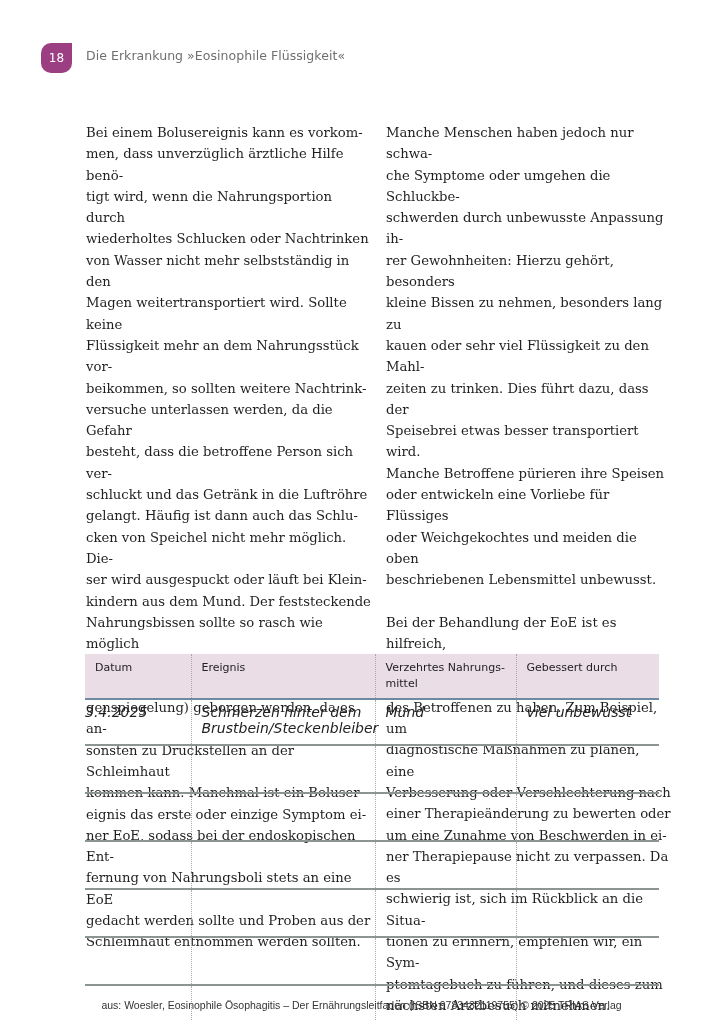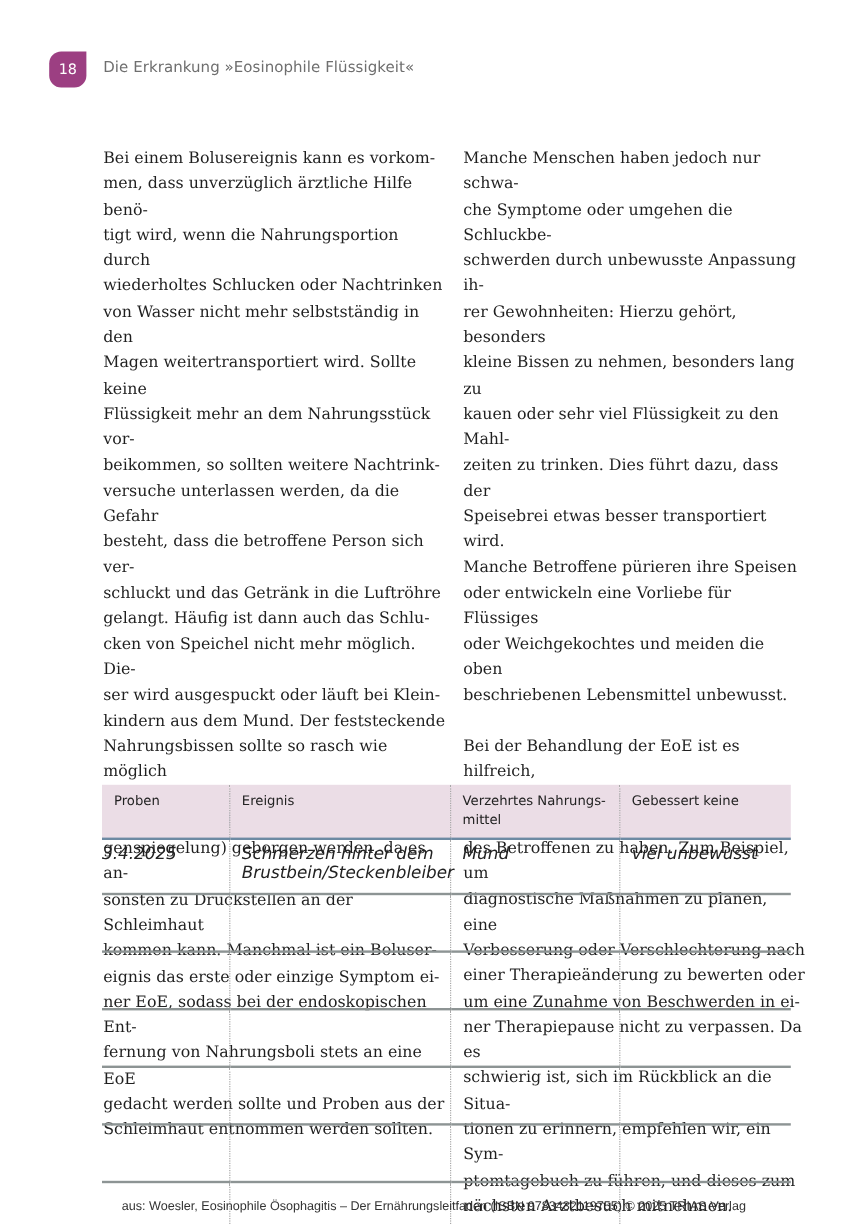--- a/index.html
+++ b/index.html
@@ -122,25 +122,25 @@
 
   <table class="diary">
     <colgroup>
       <col style="width:106px">
         <col style="width:184px">
         <col style="width:141px">
         <col style="width:143px">
     </colgroup>
     <thead>
       <tr>
-        <th>Proben</th>
+        <th>Datum</th>
         <th>Ereignis</th>
         <th style="white-space:pre-line">Verzehrtes Nahrungs-
 mittel</th>
-        <th>Gebessert keine</th>
+        <th>Gebessert durch</th>
       </tr>
     </thead>
     <tbody>
       <tr class="first">
         <td>3.4.2025</td>
         <td style="white-space:pre-line">Schmerzen hinter dem
 Brustbein/Steckenbleiber</td>
         <td>Mund</td>
         <td>viel unbewusst</td>
       </tr>

